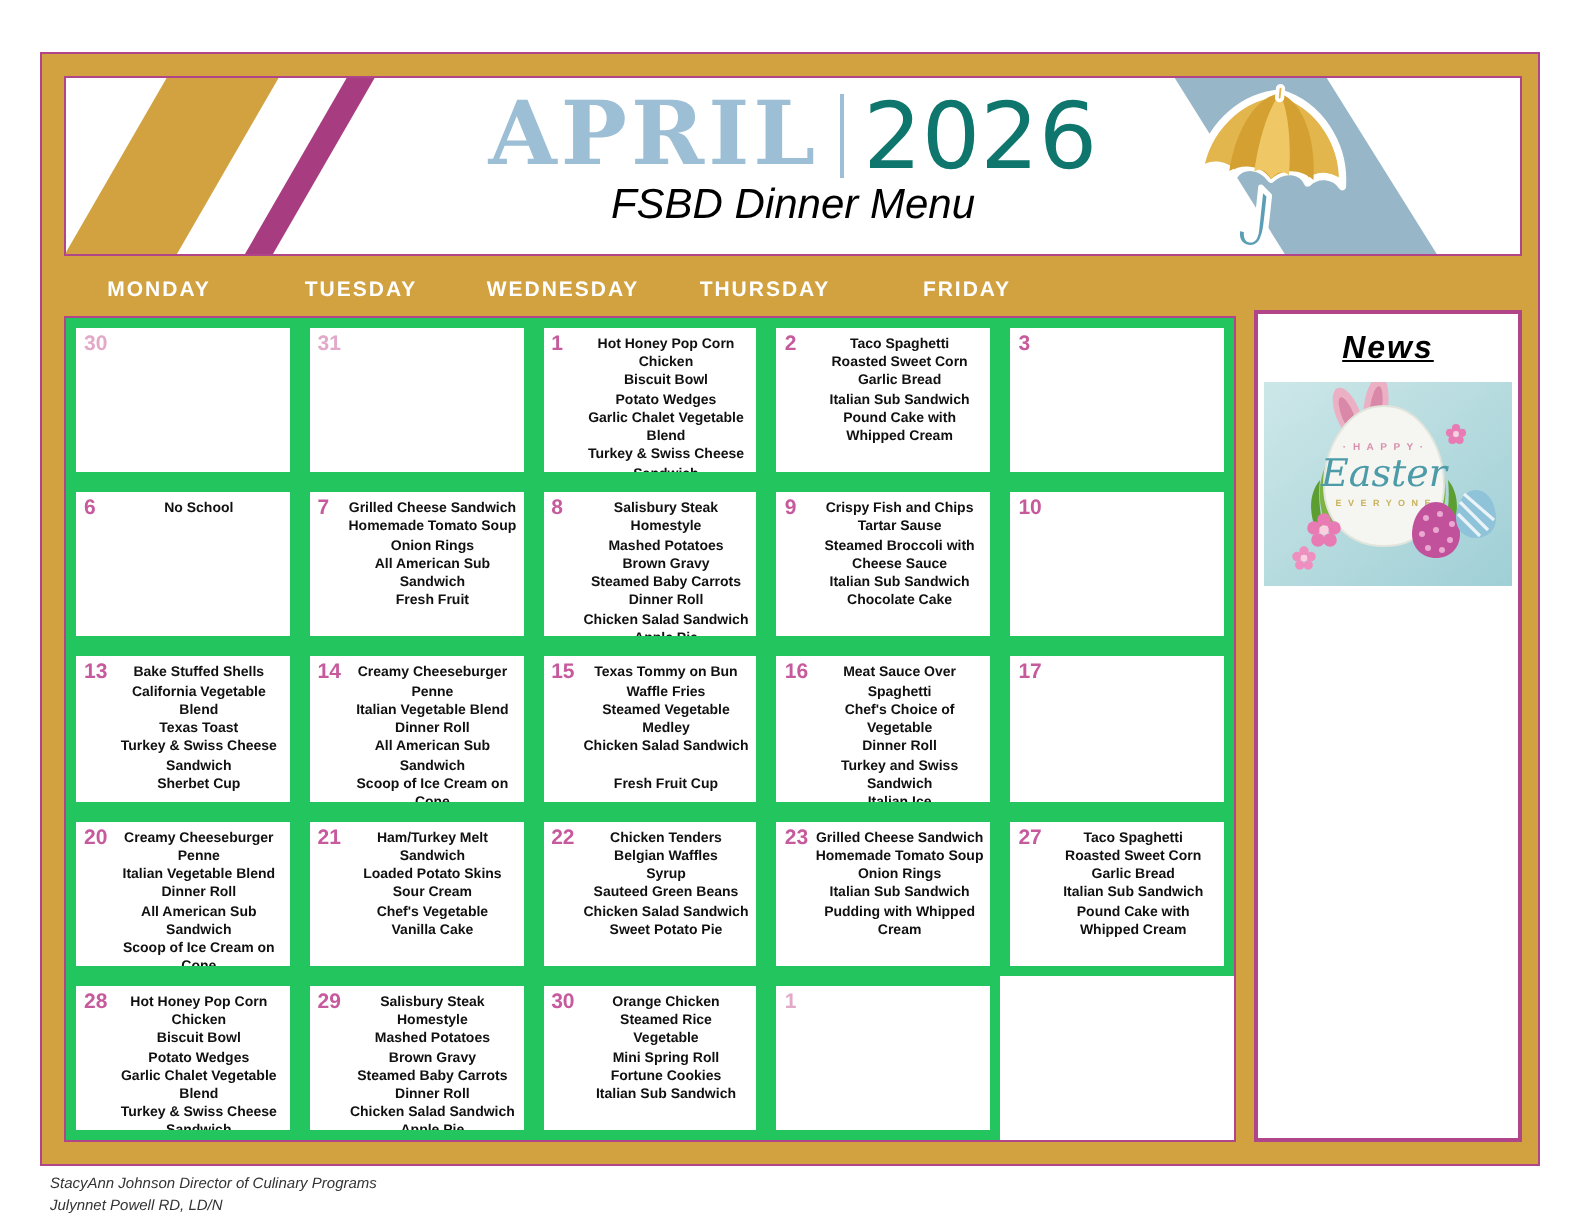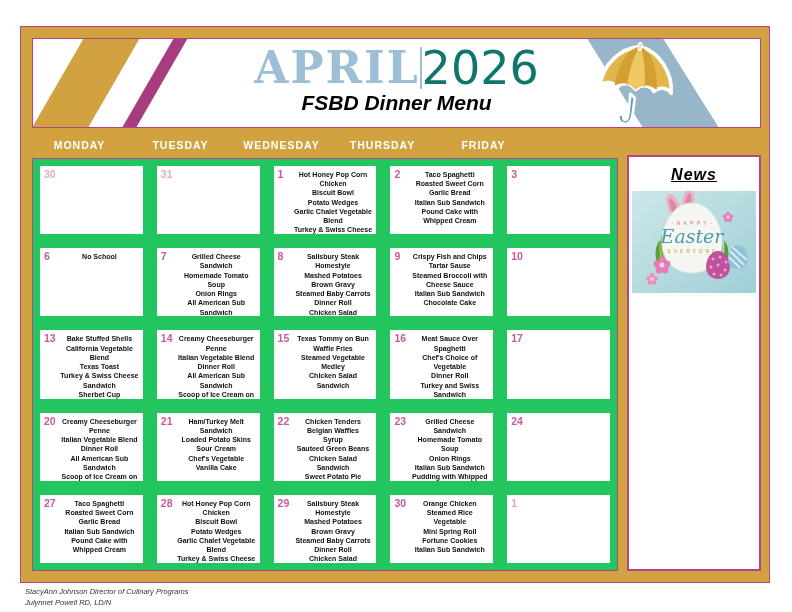--- a/index.html
+++ b/index.html
@@ -11,40 +11,40 @@
 
   
   .header-panel { position:absolute; left:11px; top:11px; width:729px; height:90px;
                   background:#fff; border:1px solid #B0458A; overflow:hidden; }
   .stripe { position:absolute; top:-14px; height:126px; }
   .stripe-gold    { left:22px;  width:56px; background:#D2A240; transform:skewX(-30deg); }
   .stripe-magenta { left:112px; width:14px; background:#A83C80; transform:skewX(-30deg); }
   .stripe-blue    { left:585px; width:76px; background:#97B7C9; transform:skewX(32deg); }
 
   .title-block { position:absolute; left:0; right:0; top:6px; text-align:center; }
-  .title-row { display:inline-flex; align-items:center; gap:0; }
+  .title-row { display:inline-flex; align-items:center; gap:10px; }
   .month { font-family:"DejaVu Serif", serif; font-weight:bold; font-size:44px;
            letter-spacing:2px; color:#9CBFD6; line-height:1; }
   .title-divider { width:2px; height:42px; background:#9CBFD6; }
   .year { font-family:"DejaVu Sans", sans-serif; font-weight:normal; font-size:46px;
           color:#0f766e; line-height:1; }
-  .subtitle { font-size:21px; font-weight:bold; font-style:italic; color:#000; margin-top:0px; }
+  .subtitle { font-size:21px; font-weight:normal; font-style:italic; color:#000; margin-top:0px; }
 
   .umbrella { position:absolute; left:556px; top:0px; width:94px; height:92px; }
 
   
   .dow-row { position:absolute; left:8px; top:105px; width:505px; height:25px; display:flex; }
   .dow { flex:1; display:flex; align-items:center; justify-content:center;
          color:#fff; font-weight:bold; font-size:10.5px; letter-spacing:1px; }
 
   
   .grid { position:absolute; left:11px; top:131px; width:586px; height:413px;
           display:grid; grid-template-columns:repeat(5,1fr); grid-template-rows:repeat(5,1fr);
           background:#fff; border:1px solid #B0458A; }
-  .cell { position:relative; background:#fff; border:7px solid #22c55e; overflow:hidden;padding-left:16px; }
+  .cell { position:relative; background:#fff; border:5px solid #22c55e; overflow:hidden;padding-left:16px; }
   .cell-num { position:absolute; top:2px; left:4px; font-weight:bold; font-size:10.5px; color:#C75A9C; }
   .cell.outside .cell-num { color:#E2A9C8; }
   .cell-menu { padding:4px 3px 0 3px; text-align:center; font-weight:bold;
                font-size:7px; line-height:1.32; color:#101010; }
   .mi { white-space:normal; }
   .mi.gap { height:9px; }
 
   
   .sidebar { position:absolute; left:606px; top:128px; width:134px; height:416px;
              background:#fff; border:2px solid #B0458A; }
@@ -250,24 +250,20 @@
         </div>
         <div class="cell">
           <span class="cell-num">23</span>
           <div class="cell-menu">
             <div class="mi">Grilled Cheese Sandwich</div>
             <div class="mi">Homemade Tomato Soup</div>
             <div class="mi">Onion Rings</div>
             <div class="mi">Italian Sub Sandwich</div>
             <div class="mi">Pudding with Whipped Cream</div>
           </div>
-        </div>
-        <div class="cell">
-          <span class="cell-num">24</span>
-          <div class="cell-menu"></div>
         </div>
         <div class="cell">
           <span class="cell-num">27</span>
           <div class="cell-menu">
             <div class="mi">Taco Spaghetti</div>
             <div class="mi">Roasted Sweet Corn</div>
             <div class="mi">Garlic Bread</div>
             <div class="mi">Italian Sub Sandwich</div>
             <div class="mi">Pound Cake with Whipped Cream</div>
           </div>

